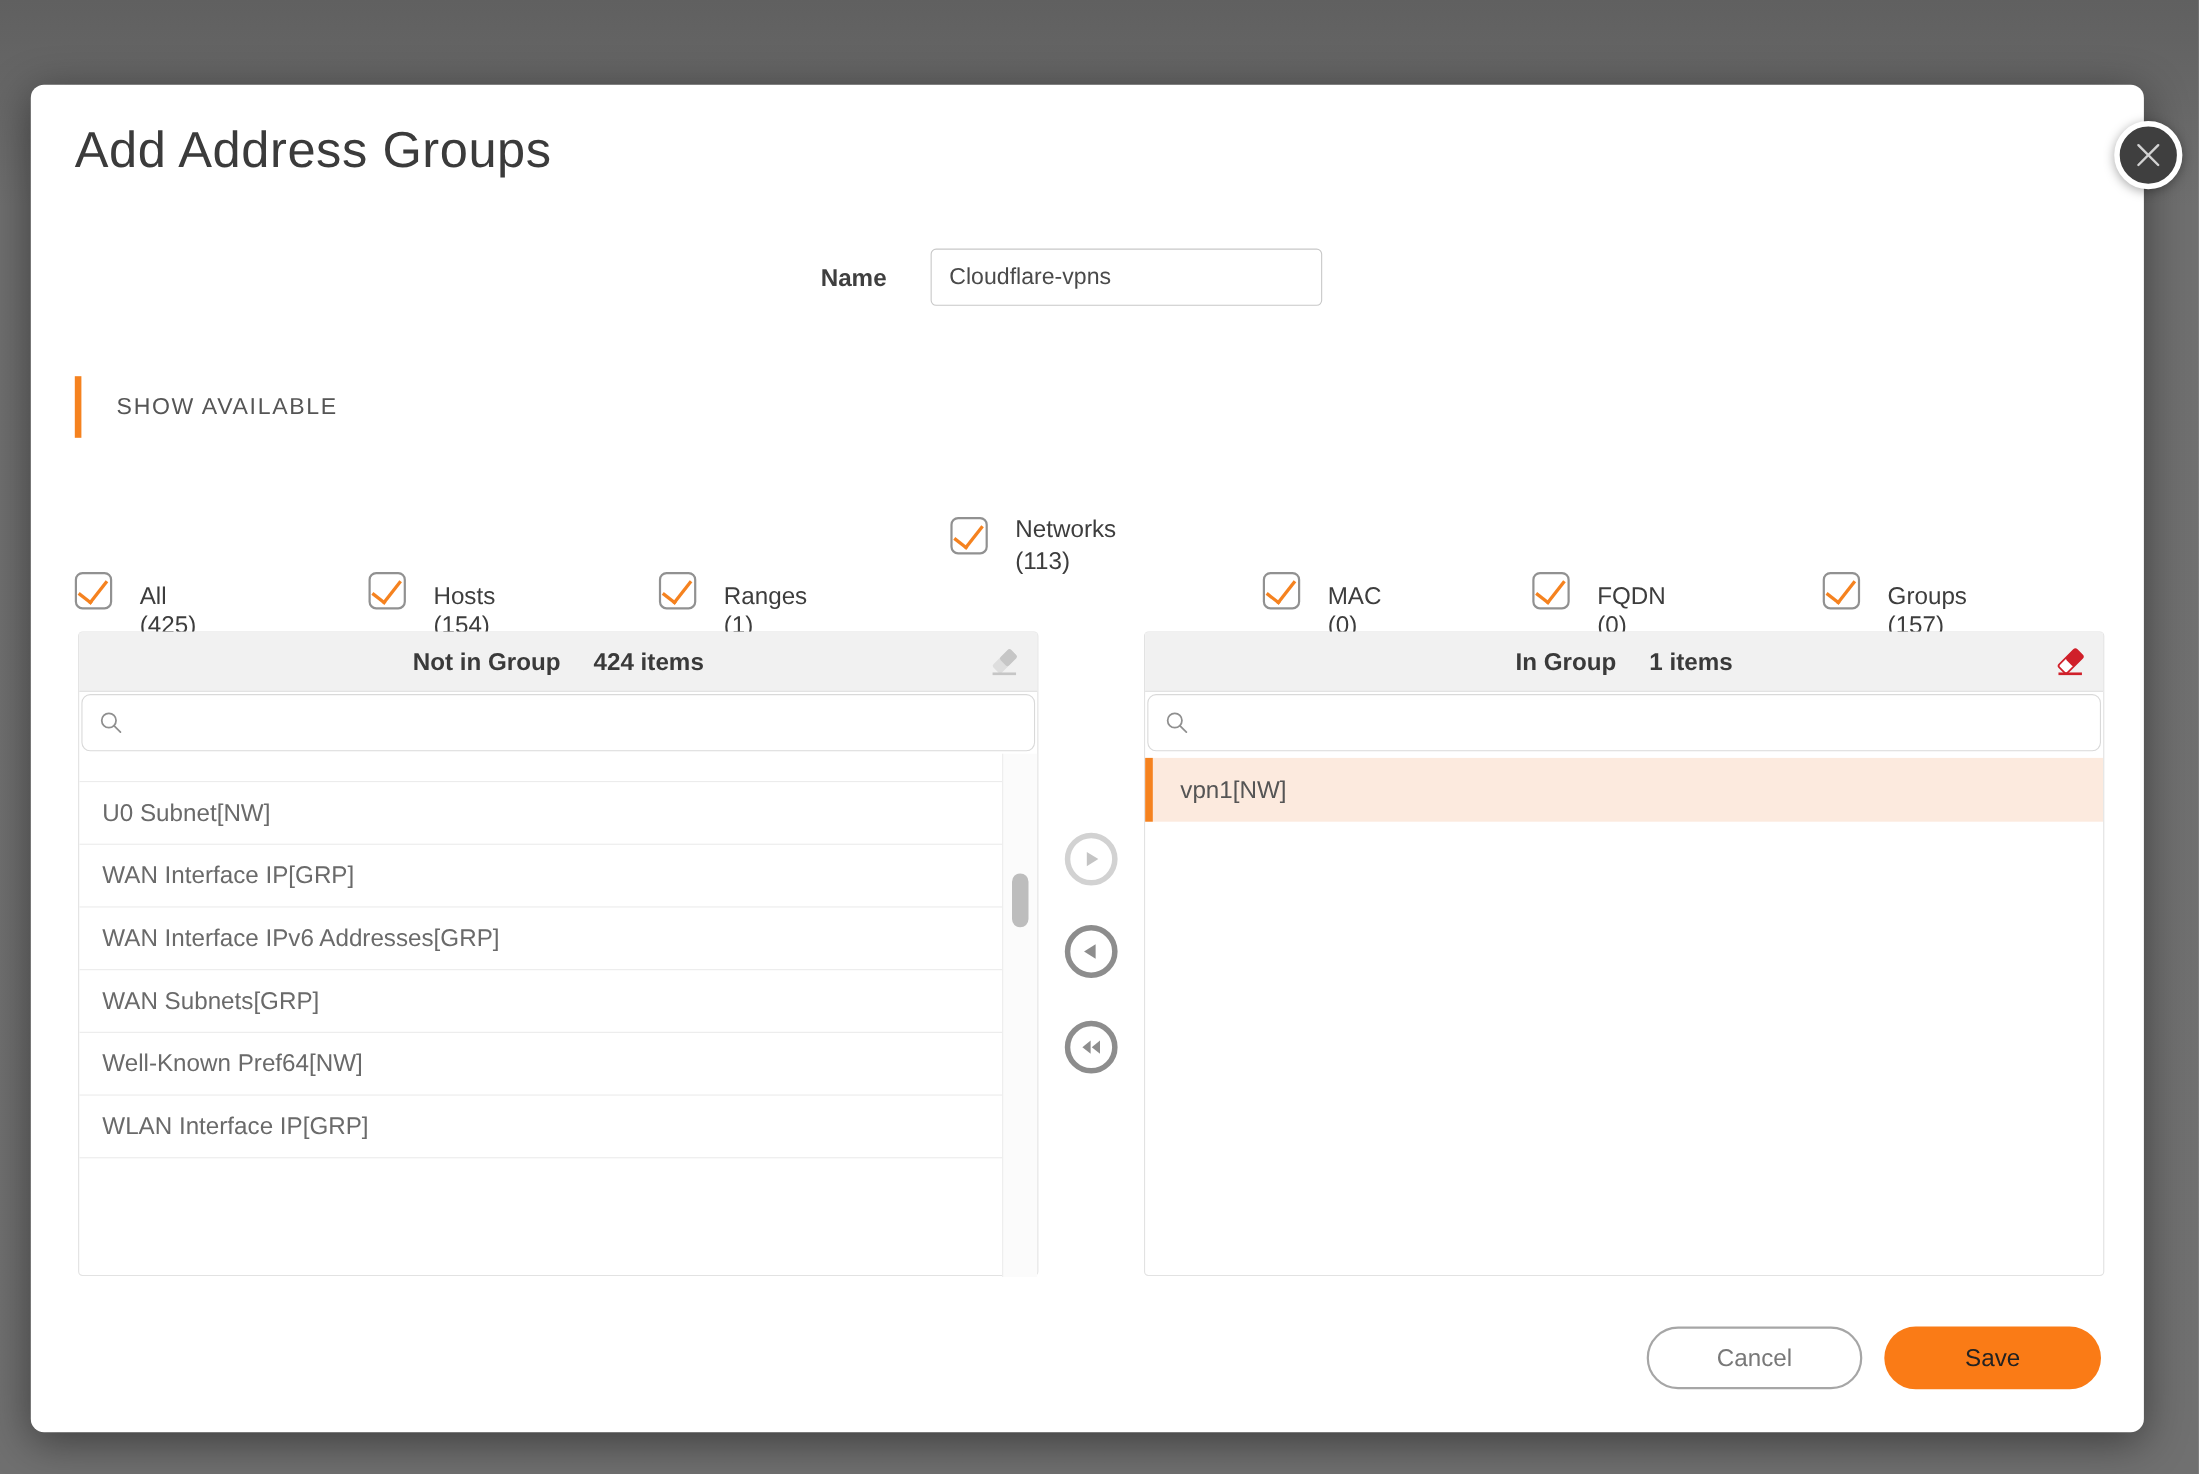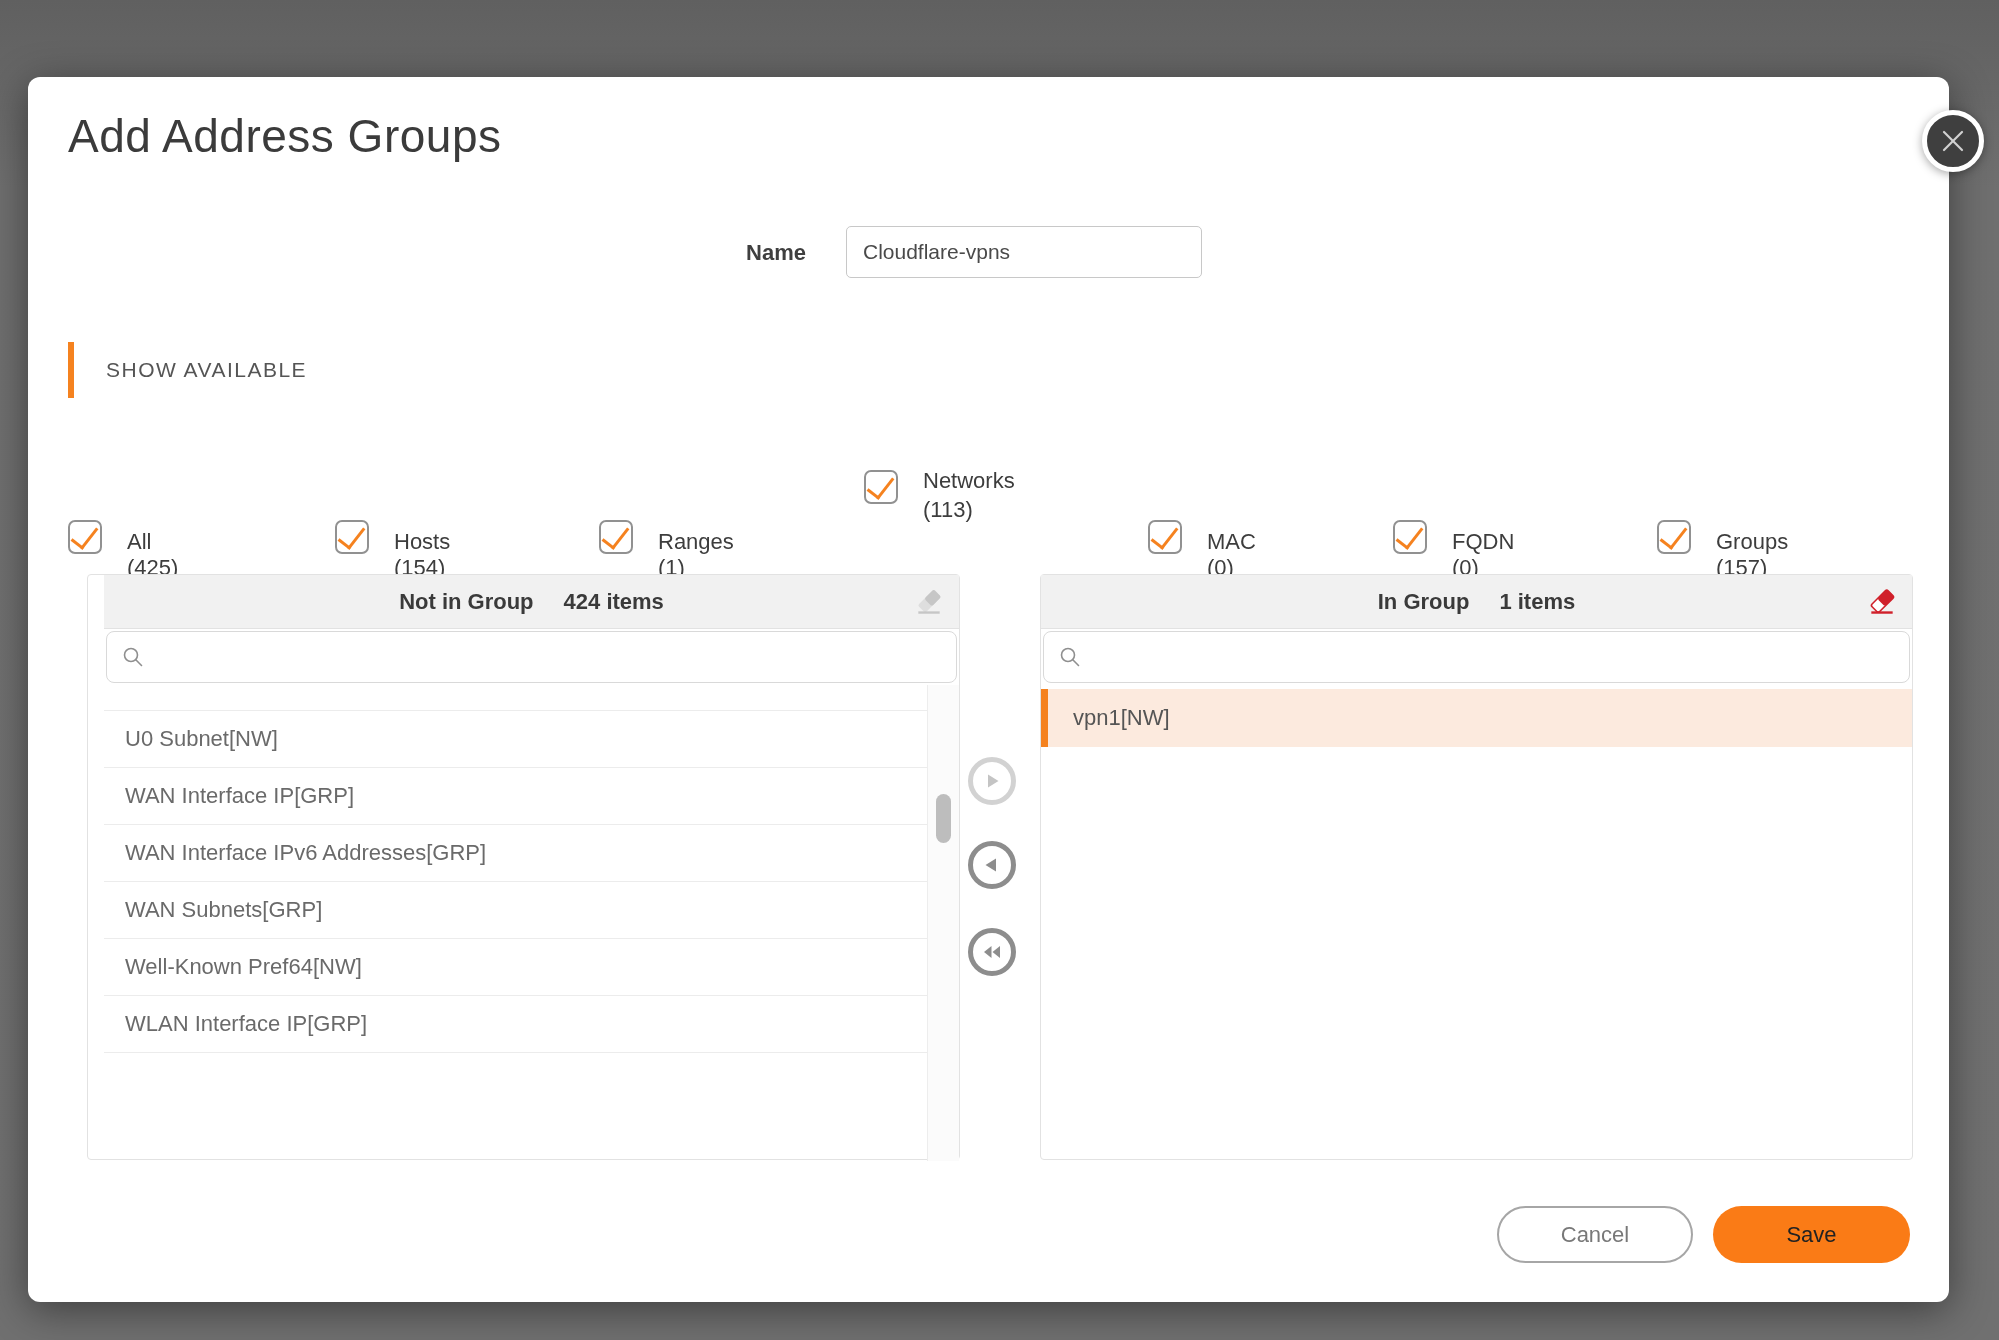--- a/index.html
+++ b/index.html
@@ -61,21 +61,21 @@
     transform:rotate(38deg);
   }
   .flabel { font-size:22px; color:#3d3d3d; line-height:26px;margin-top:36px; }
   .flabel span { display:block; }
   .flabel .l2:empty { display:none; }
   
   .panel {
     position:absolute; top:574px; width:873px; height:586px;
     border:1px solid #e2e2e2; border-radius:4px; background:#fff;
   }
-  .panel.left { left:87px;padding-left:16px; }
+  .panel.left { left:71px; }
   .panel.right { left:1040px; }
   .panel-hdr {
     position:relative; height:54px; background:#f1f1f1; border-bottom:1px solid #e2e2e2;
     display:flex; align-items:center; justify-content:center; gap:30px;
   }
   .panel-title, .panel-count { font-size:22px; font-weight:bold; color:#3a3a3a; }
   .eraser-btn {
     position:absolute; right:14px; top:11px; width:32px; height:32px;
     background:none; border:none; cursor:pointer; padding:0;
   }

